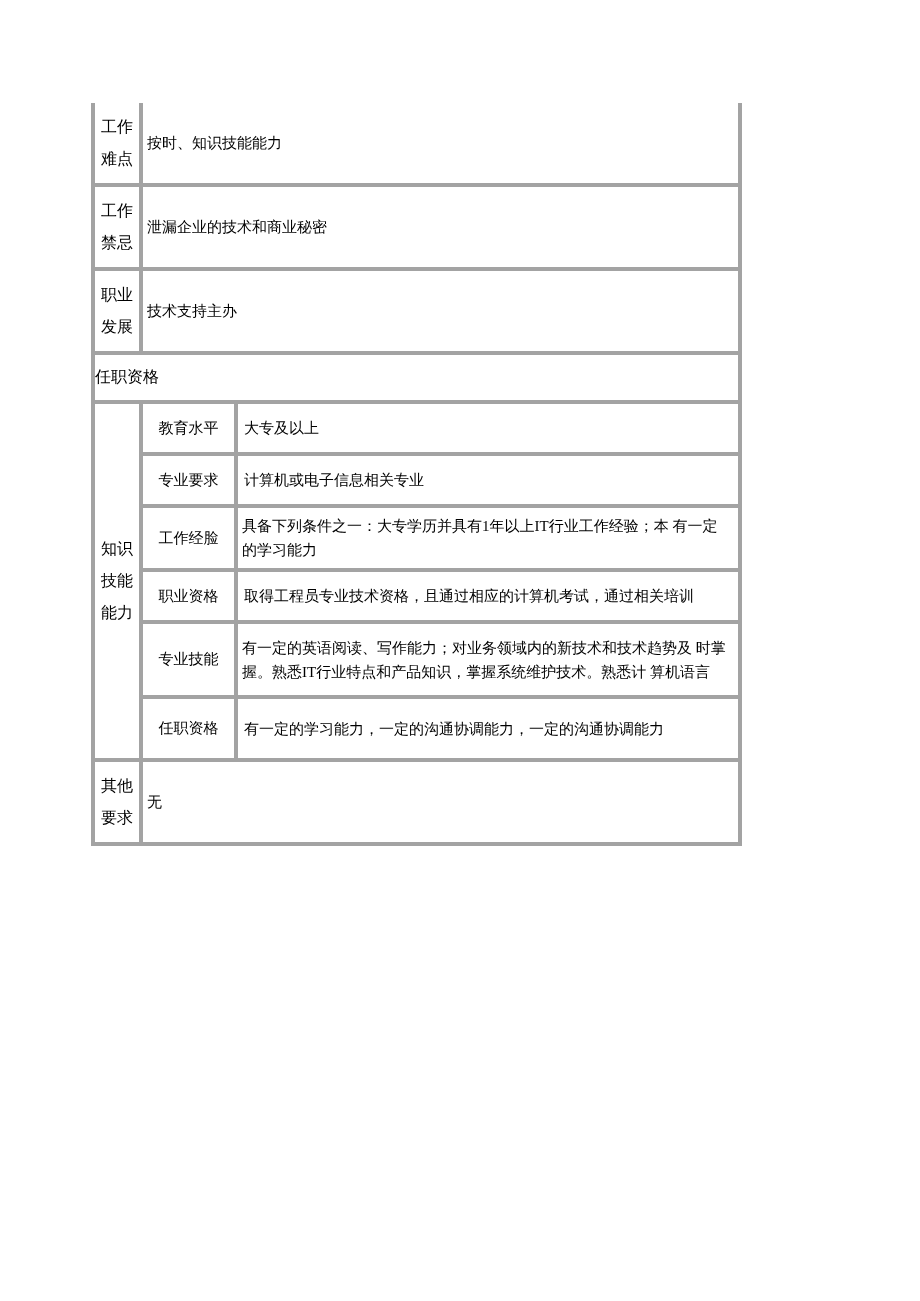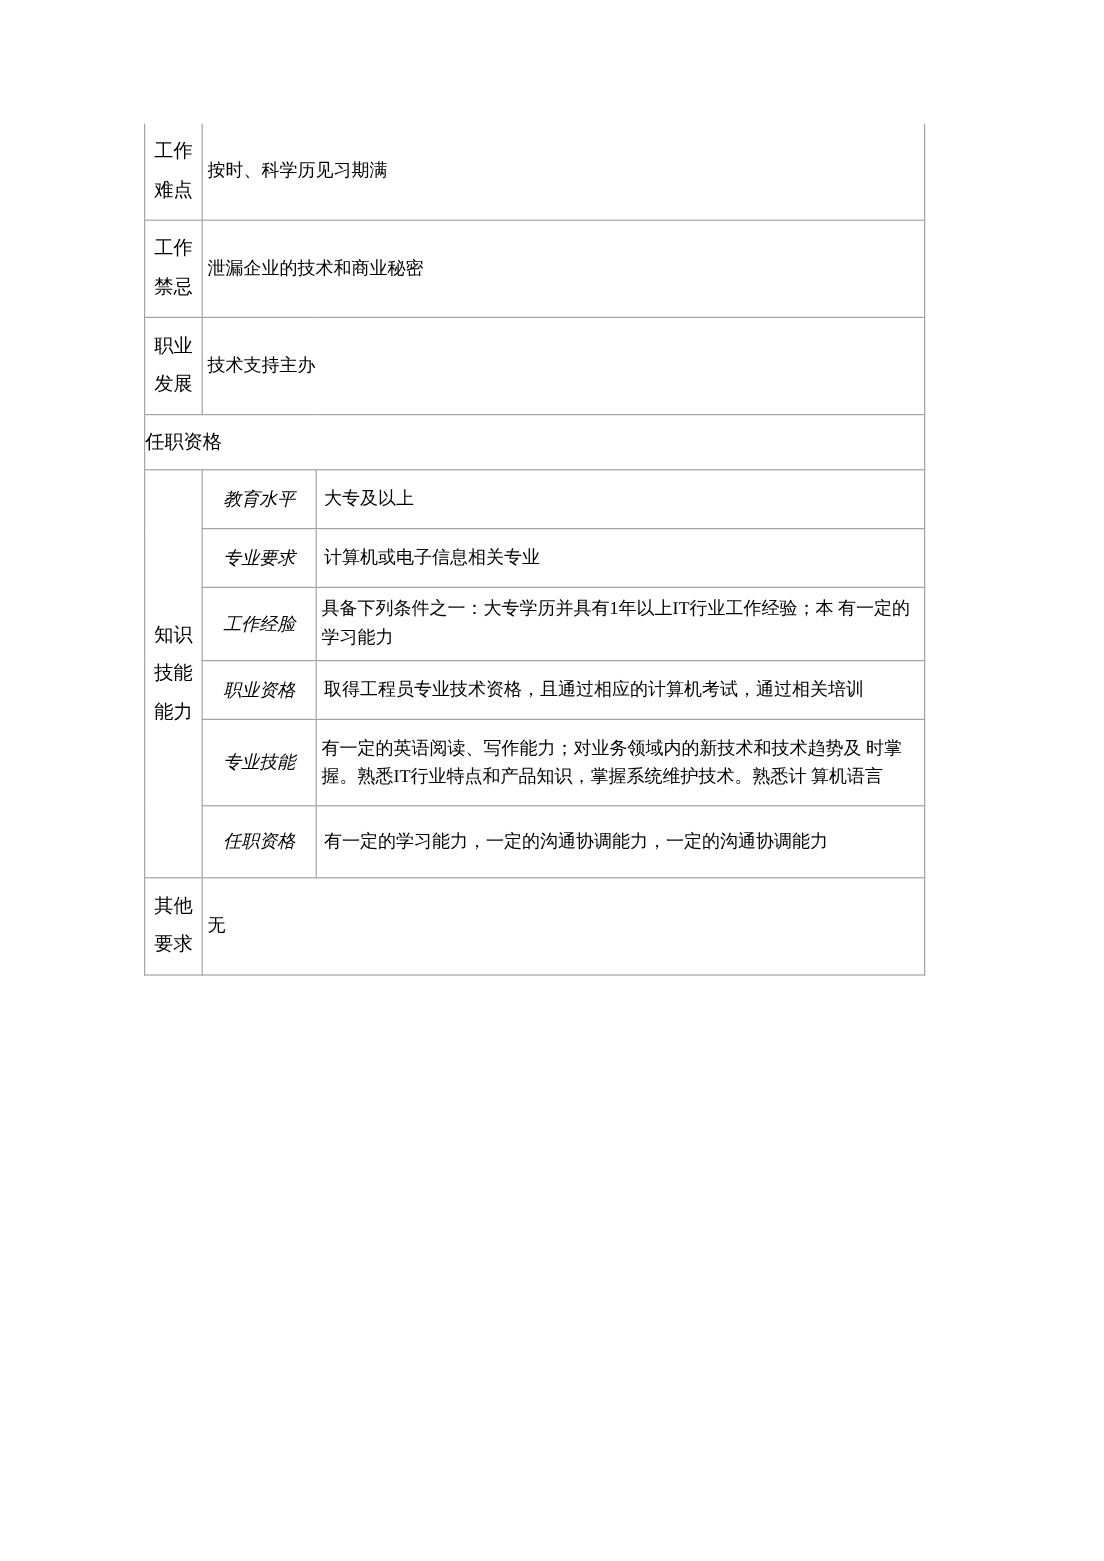--- a/index.html
+++ b/index.html
@@ -10,29 +10,29 @@
     body {
       background: #ffffff;
       font-family: "SimSun", "宋体", serif;
       font-size: 15px;
       color: #000;
       width: 920px;
       height: 1301px;
       overflow: hidden;
     }
     .container {
-      margin: 103px 127px 0 120px;
+      margin: 103px 127px 0 91px;
       width: 651px;
     }
     table {
       border-collapse: collapse;
       width: 100%;
     }
     td {
-      border: 1px solid #a3a3a3;
+      border: 4px solid #a3a3a3;
       vertical-align: middle;
       padding: 0;
     }
     .label-col {
       width: 48px;
       text-align: center;
       font-size: 16px;
       line-height: 2;
       padding: 8px 2px;
       word-break: break-all;
@@ -44,21 +44,20 @@
     .header-row td {
       text-align: left;
       font-size: 16px;
       padding: 12px 0;
     }
     .sublabel-col {
       width: 95px;
       text-align: center;
       font-size: 15px;
       padding: 14px 4px;
-      font-style: italic;
     }
     .subval-col {
       padding: 6px 6px 6px 4px;
       line-height: 1.6;
       font-size: 15px;
     }
     .subval-short {
       padding: 12px 6px 12px 6px;
     }
     .no-top {
@@ -66,21 +65,21 @@
     }
   </style>
 </head>
 <body>
 
 <div class="container">
   <table>
     <tbody>
         <tr>
       <td class="label-col no-top">工作难点</td>
-      <td class="wide-val no-top" colspan="2">按时、科学历见习期满</td>
+      <td class="wide-val no-top" colspan="2">按时、知识技能能力</td>
     </tr>
     <tr>
       <td class="label-col">工作禁忌</td>
       <td class="wide-val" colspan="2">泄漏企业的技术和商业秘密</td>
     </tr>
     <tr>
       <td class="label-col">职业发展</td>
       <td class="wide-val" colspan="2">技术支持主办</td>
     </tr>
     <tr class="header-row">

